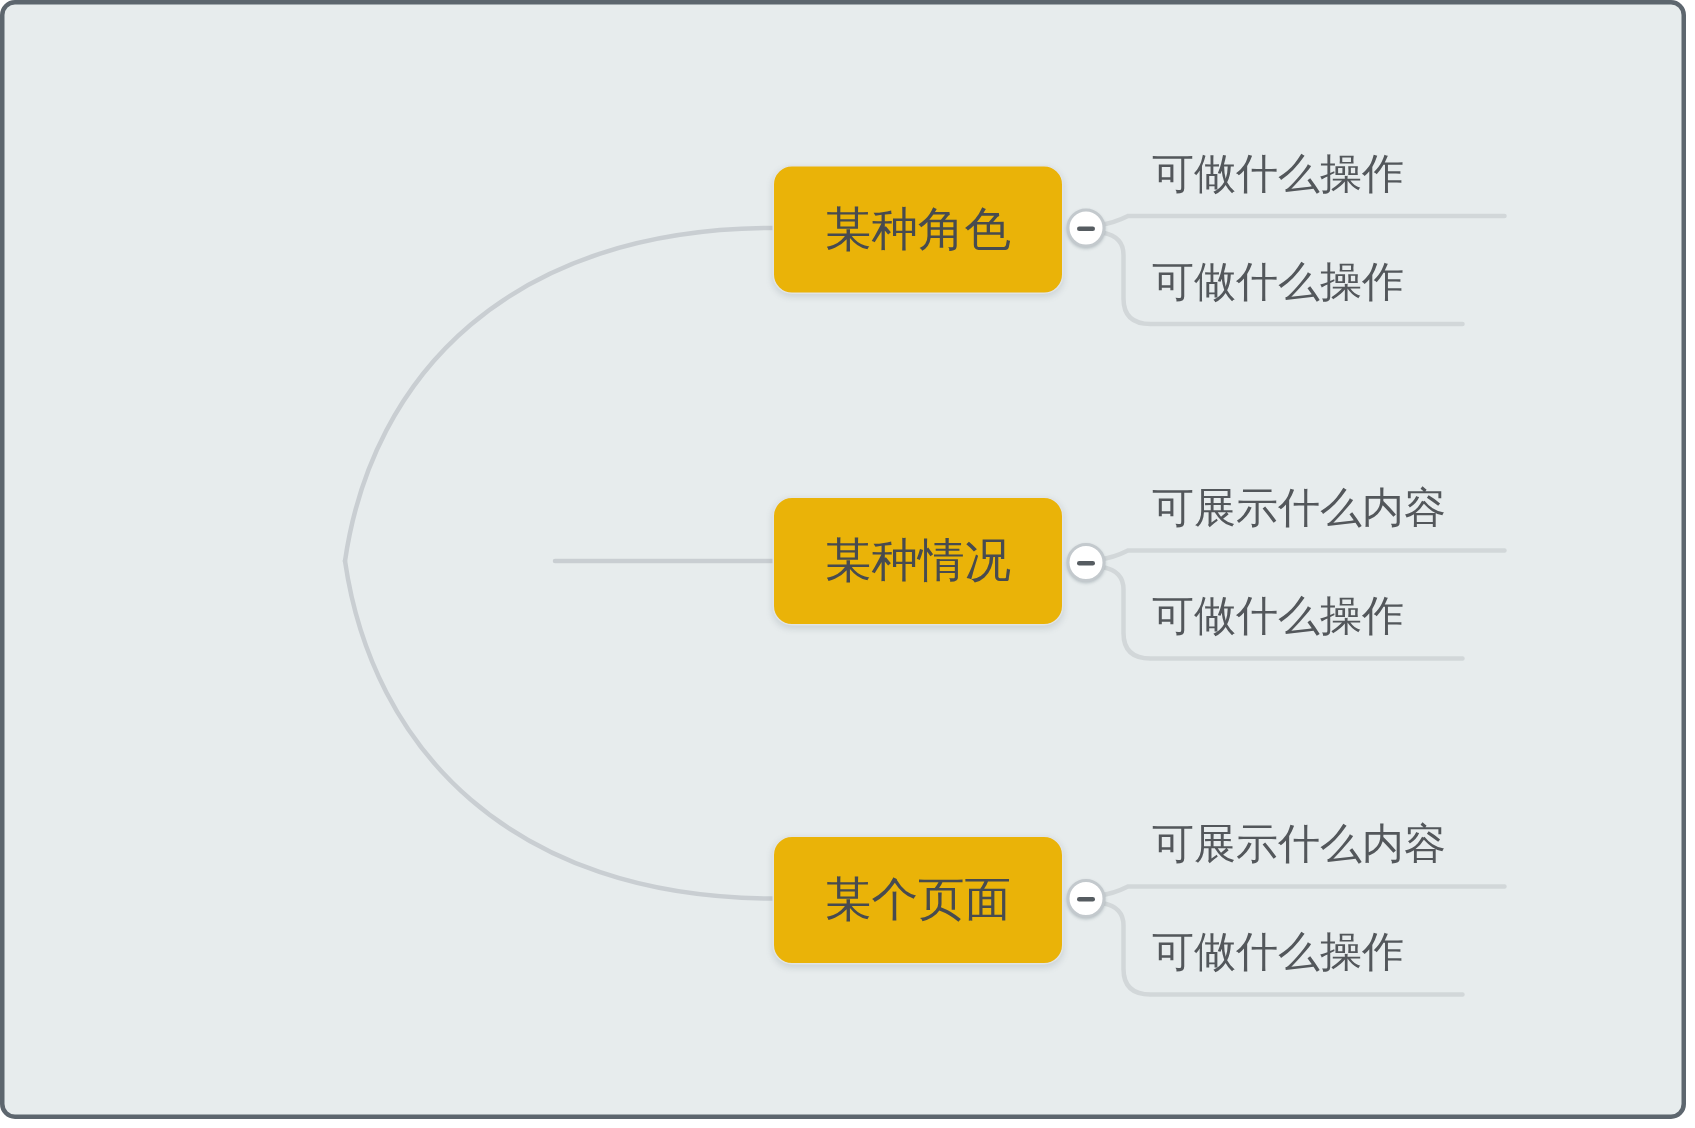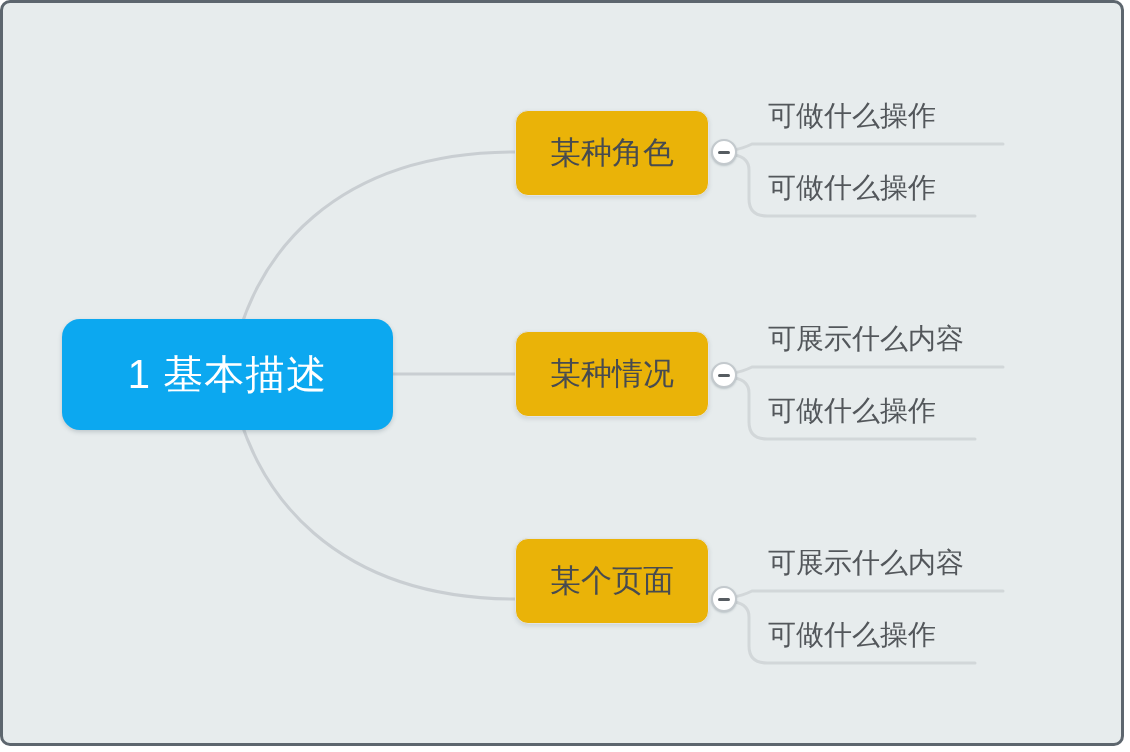--- a/index.html
+++ b/index.html
@@ -30,21 +30,21 @@
     left:515px;width:192px;height:84px;
     background:#eab308;
     border:1px solid #e1e4e6;
     border-radius:13px;
     color:#474b50;
     font-size:31px;
     box-shadow:0 2px 4px rgba(90,105,115,0.18);
   }
   .branch-1{top:110px;}
   .branch-2{top:331px;}
-  .branch-3{top:538px;justify-content:center;}
+  .branch-3{top:557px;justify-content:center;}
   .collapse-button{
     position:absolute;left:711px;width:26px;height:26px;
     background:#ffffff;
     border:2px solid #c3c9cd;
     border-radius:50%;
     box-sizing:border-box;
     display:flex;align-items:center;justify-content:center;
     box-shadow:0 1px 2px rgba(90,105,115,0.3);
     cursor:pointer;
   }
@@ -79,23 +79,20 @@
     <path d="M 733 150 C 741 149, 746 147, 752 144 L 1003 144" fill="none" stroke="#d2d7d9" stroke-width="3" stroke-linecap="round"></path>
     <path d="M 735 155 C 745 157, 749 162, 749 170 L 749 199 Q 749 216, 767 216 L 975 216" fill="none" stroke="#d2d7d9" stroke-width="3" stroke-linecap="round"></path>
 
     <path d="M 733 373 C 741 372, 746 370, 752 367 L 1003 367" fill="none" stroke="#d2d7d9" stroke-width="3" stroke-linecap="round"></path>
     <path d="M 735 378 C 745 380, 749 385, 749 393 L 749 422 Q 749 439, 767 439 L 975 439" fill="none" stroke="#d2d7d9" stroke-width="3" stroke-linecap="round"></path>
 
     <path d="M 733 597 C 741 596, 746 594, 752 591 L 1003 591" fill="none" stroke="#d2d7d9" stroke-width="3" stroke-linecap="round"></path>
     <path d="M 735 602 C 745 604, 749 609, 749 617 L 749 646 Q 749 663, 767 663 L 975 663" fill="none" stroke="#d2d7d9" stroke-width="3" stroke-linecap="round"></path>
   </svg>
 
-  <div class="topic root-topic">
-    <span>1 基本描述</span>
-  </div>
 
   <div class="topic branch-topic branch-1">
     <span>某种角色</span>
   </div>
   <div class="topic branch-topic branch-2">
     <span>某种情况</span>
   </div>
   <div class="topic branch-topic branch-3">
     <span>某个页面</span>
   </div>

